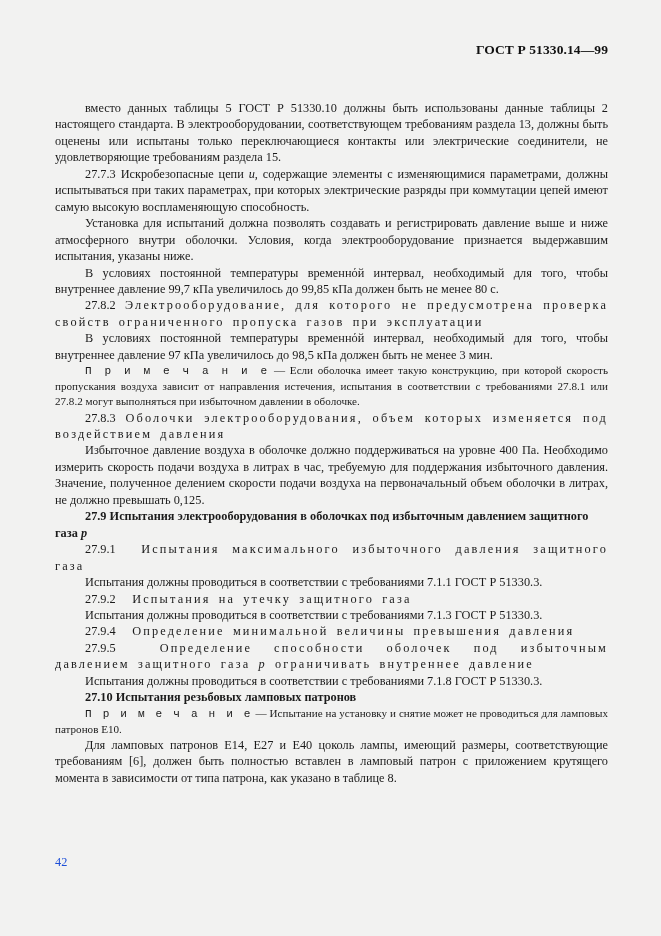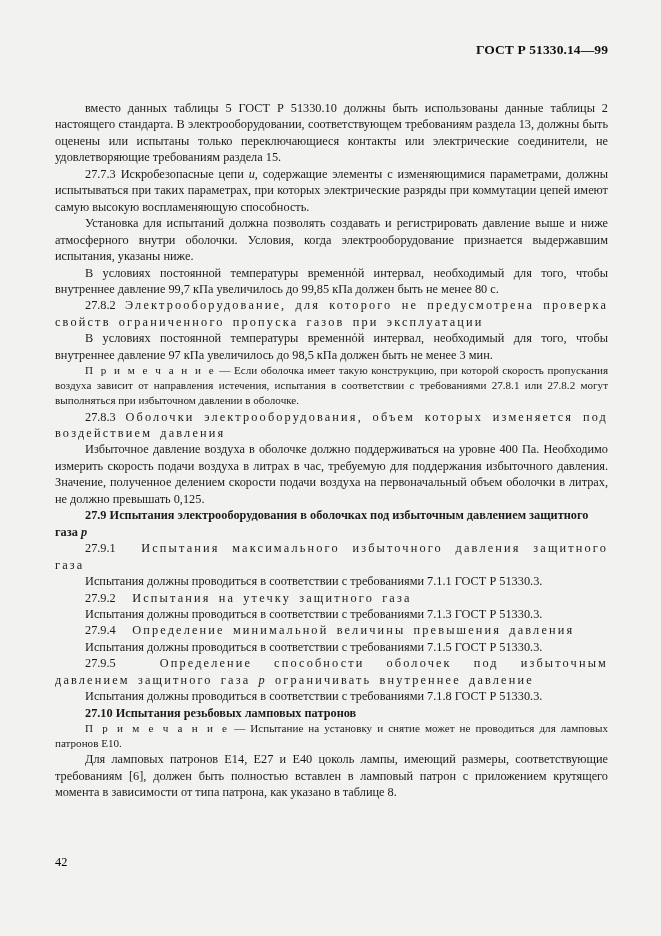--- a/index.html
+++ b/index.html
@@ -70,30 +70,31 @@
     word-spacing: 0px;
   }
   
   p.note {
     font-size: 11.1px;
     line-height: 15.1px;
     text-indent: 30px;
   }
   p.note .note-label {
     letter-spacing: 2.1px;
+    font-family: Liberation Mono, monospace;
   }
   i, .ital {
     font-style: italic;
   }
   .pagenum {
     position: absolute;
     left: 55px;
     top: 855px;
     font-size: 12.3px;
-    color: #000000;
+    color: #1d4ed8;
   }
 </style>
 </head>
 <body>
 
 <div class="page">
 
   <div class="header">ГОСТ Р 51330.14—99</div>
 
   <div class="body-block">
@@ -125,21 +126,20 @@
     <p class="noindent" style="text-indent:30px">Испытания должны проводиться в соответствии с требованиями 7.1.1 ГОСТ Р 51330.3.</p>
 
     <p class="spaced"><span class="num">27.9.2</span>&nbsp;&nbsp;<span>Испытания на утечку защитного газа</span></p>
 
 
 
     <p>Испытания должны проводиться в соответствии с требованиями 7.1.3 ГОСТ Р 51330.3.</p>
 
     <p class="spaced"><span class="num">27.9.4</span>&nbsp;&nbsp;<span>Определение минимальной величины превышения давления</span></p>
 
-    <p>Испытания должны проводиться в соответствии с требованиями 7.1.5 ГОСТ Р 51330.3.</p>
 
     <p class="spaced"><span class="num">27.9.5</span>&nbsp;&nbsp;<span>Определение способности оболочек под избыточным давлением защитного газа </span><i>p</i><span> ограничивать внутреннее давление</span></p>
 
     <p>Испытания должны проводиться в соответствии с требованиями 7.1.8 ГОСТ Р 51330.3.</p>
 
     <p class="sec-head">27.10 Испытания резьбовых ламповых патронов</p>
 
     <p class="note"><span class="note-label">П р и м е ч а н и е</span><span> — Испытание на установку и снятие может не проводиться для ламповых патронов Е10.</span></p>
 
     <p>Для ламповых патронов Е14, Е27 и Е40 цоколь лампы, имеющий размеры, соответствующие требованиям [6], должен быть полностью вставлен в ламповый патрон с приложением крутящего момента в зависимости от типа патрона, как указано в таблице 8.</p>

